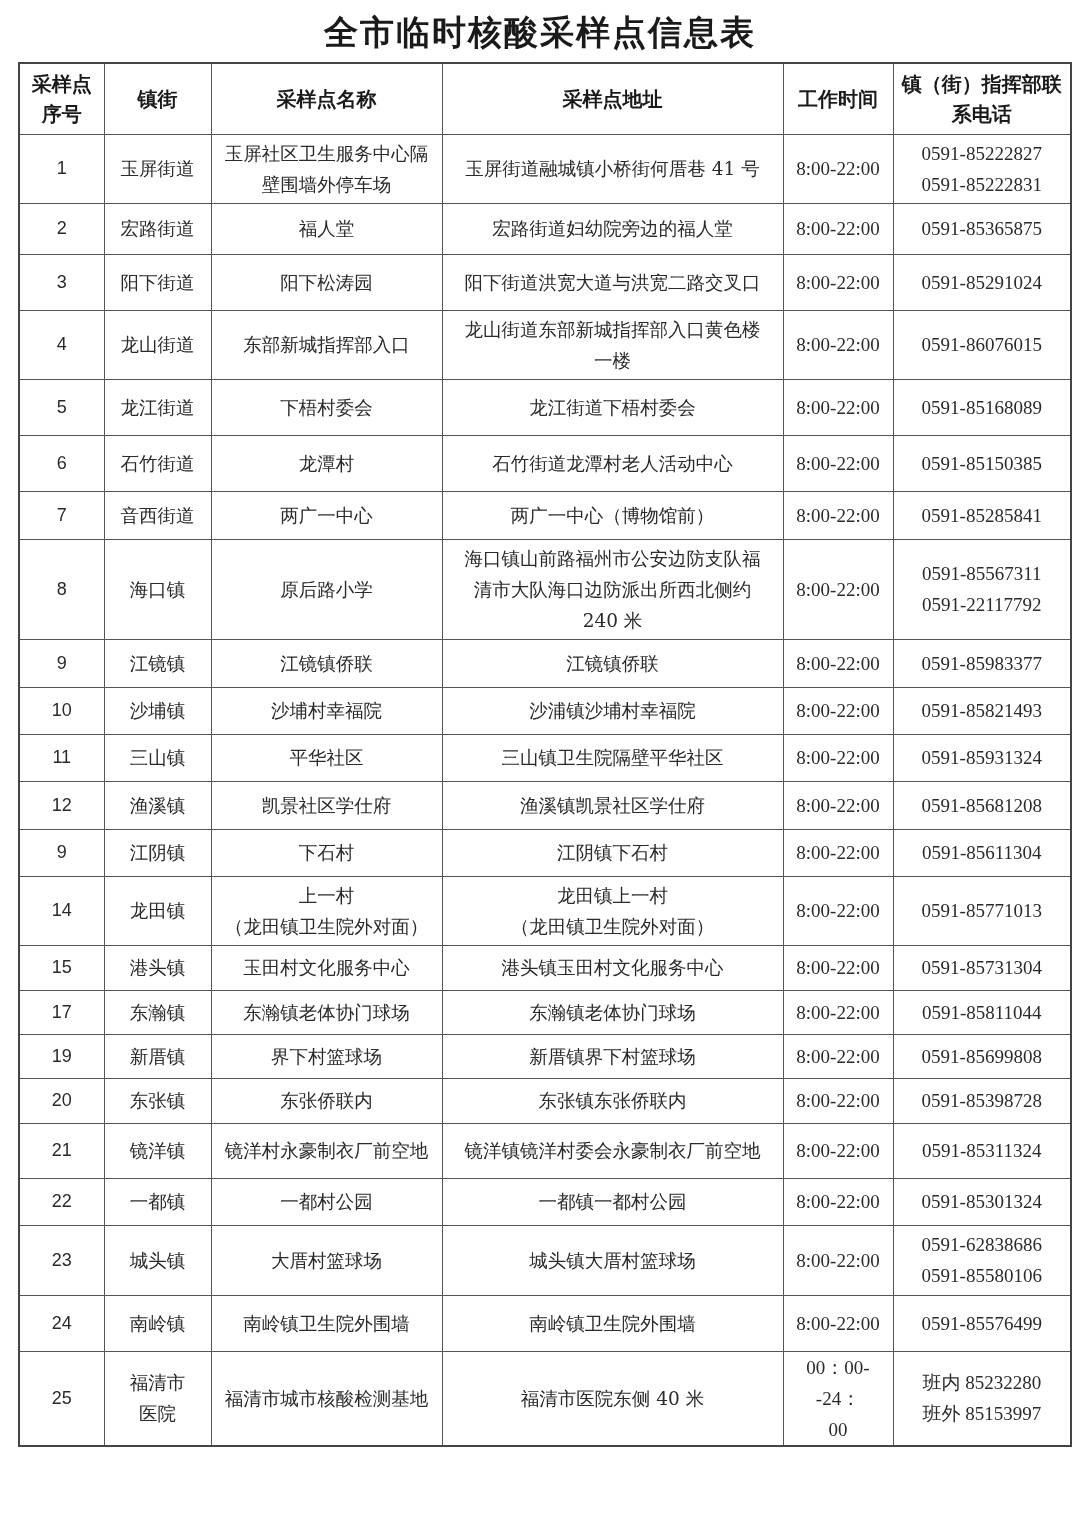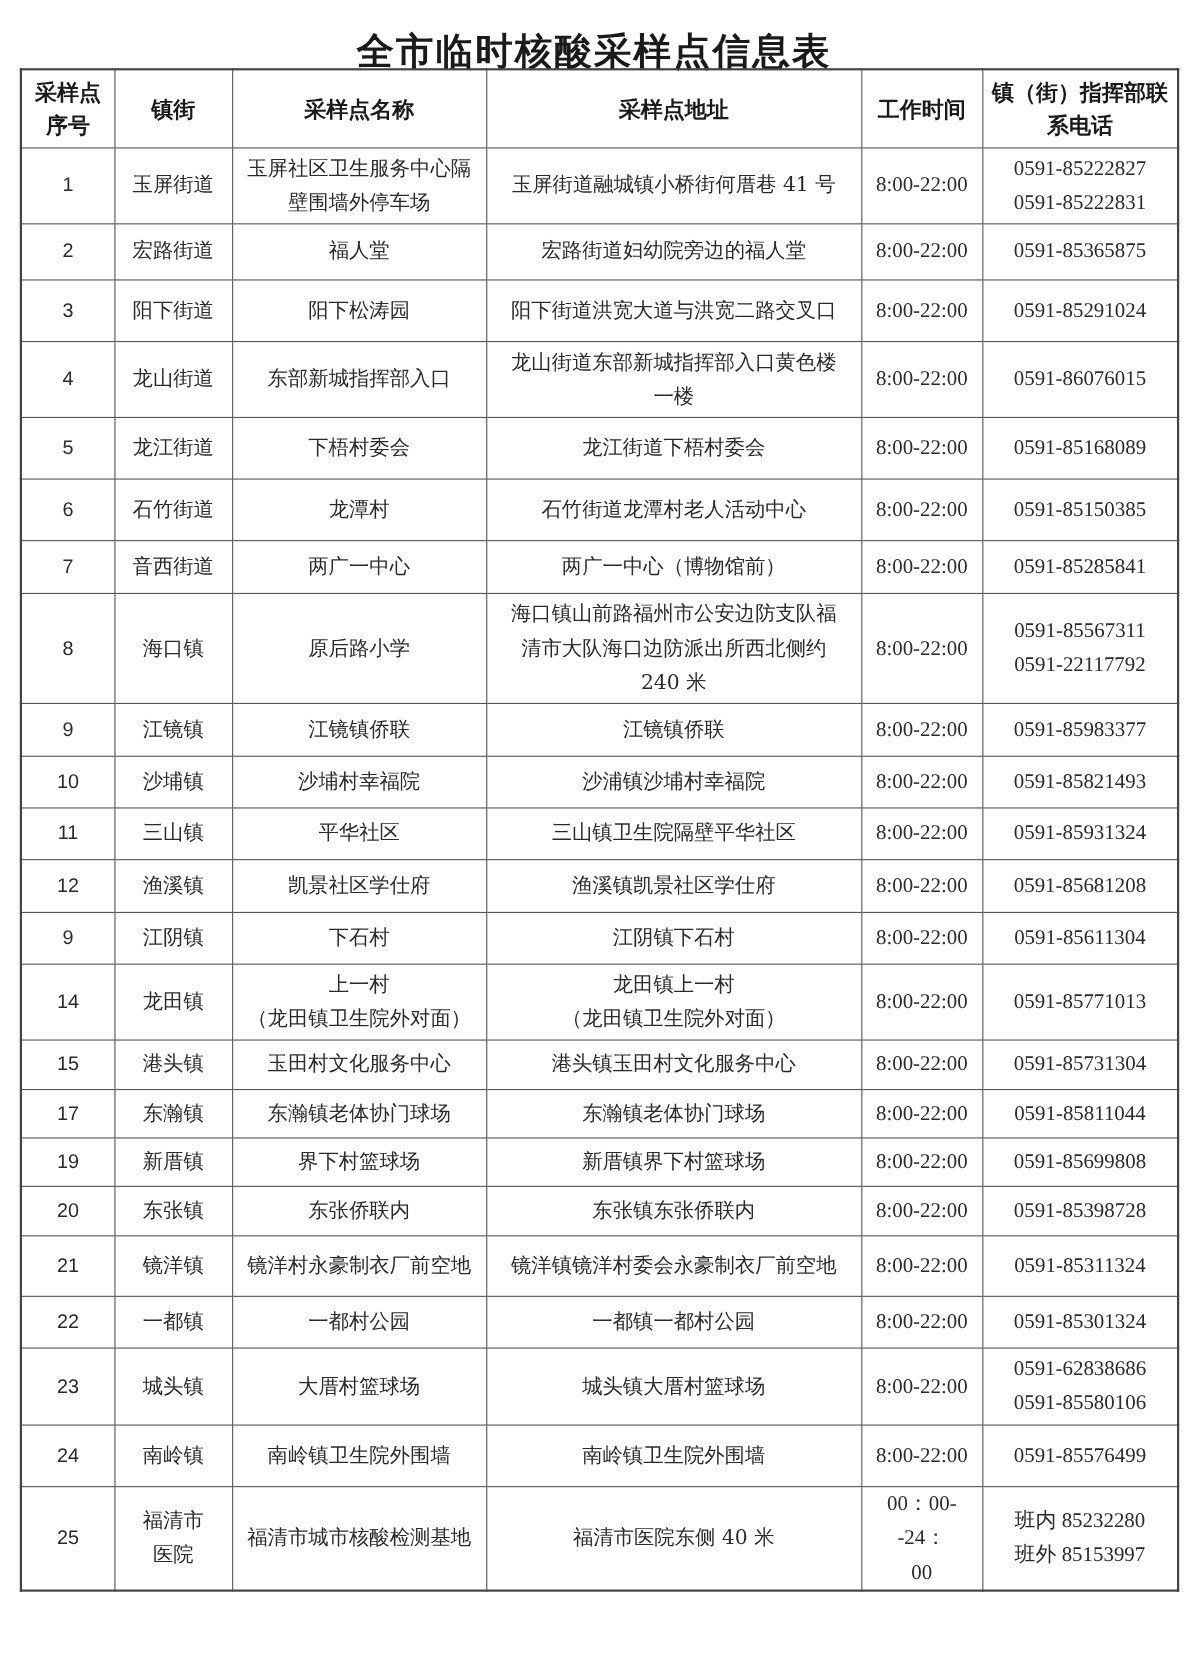--- a/index.html
+++ b/index.html
@@ -1,18 +1,18 @@
 <!DOCTYPE html>
 <html><head>
 <meta charset="utf-8">
 <style>
   html, body { margin: 0; padding: 0; background: #ffffff; }
   body { width: 1080px; height: 1519px; position: relative; overflow: hidden; color: #222; }
   .title {
-    position: absolute; left: 0; top: 24px; width: 1080px; text-align: center;
+    position: absolute; left: 0; top: 10px; width: 1080px; text-align: center;
     font-family: "DejaVu Sans", "Liberation Sans", sans-serif;
     font-size: 34px; font-weight: bold; letter-spacing: 2px; color: #1a1a1a;
   }
   table {
     position: absolute; left: 18px; top: 62px; width: 1052px;
     border-collapse: collapse; table-layout: fixed;
     border: 2px solid #444;
   }
   th, td {
     border: 1.5px solid #555; text-align: center; vertical-align: middle;

